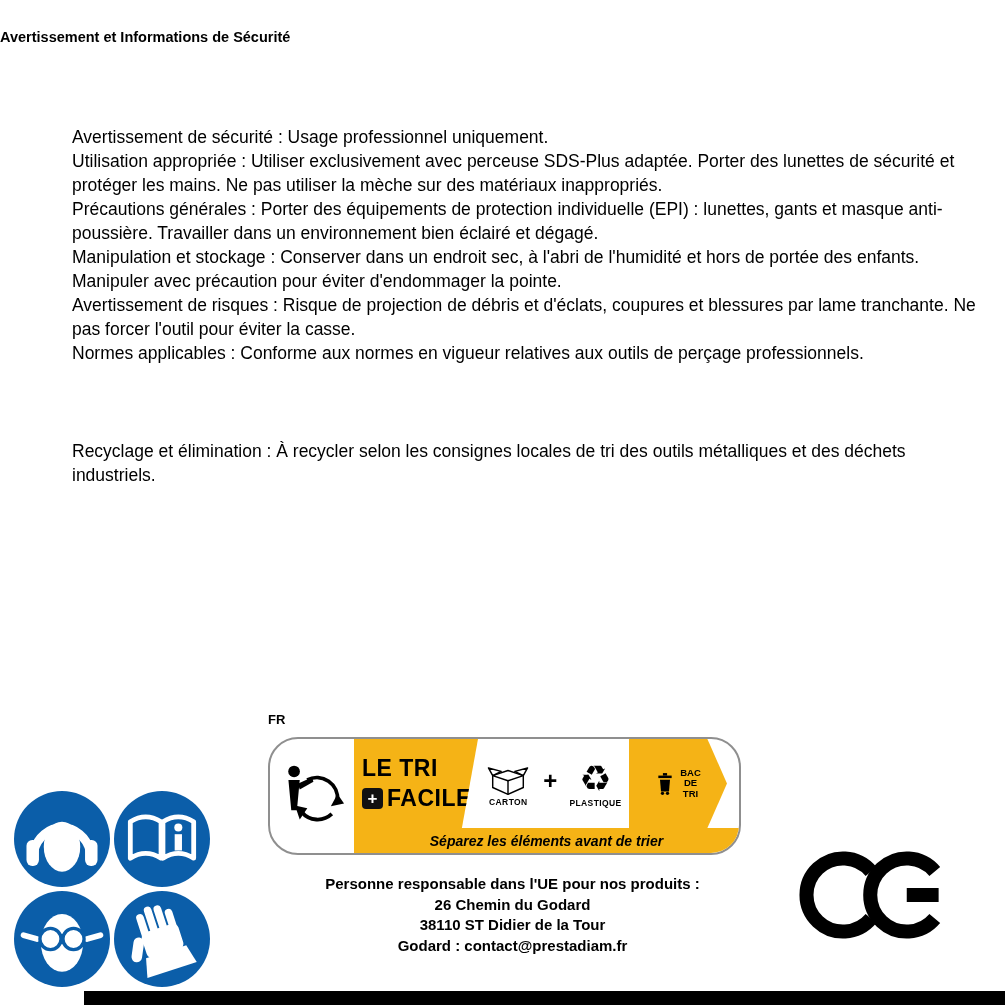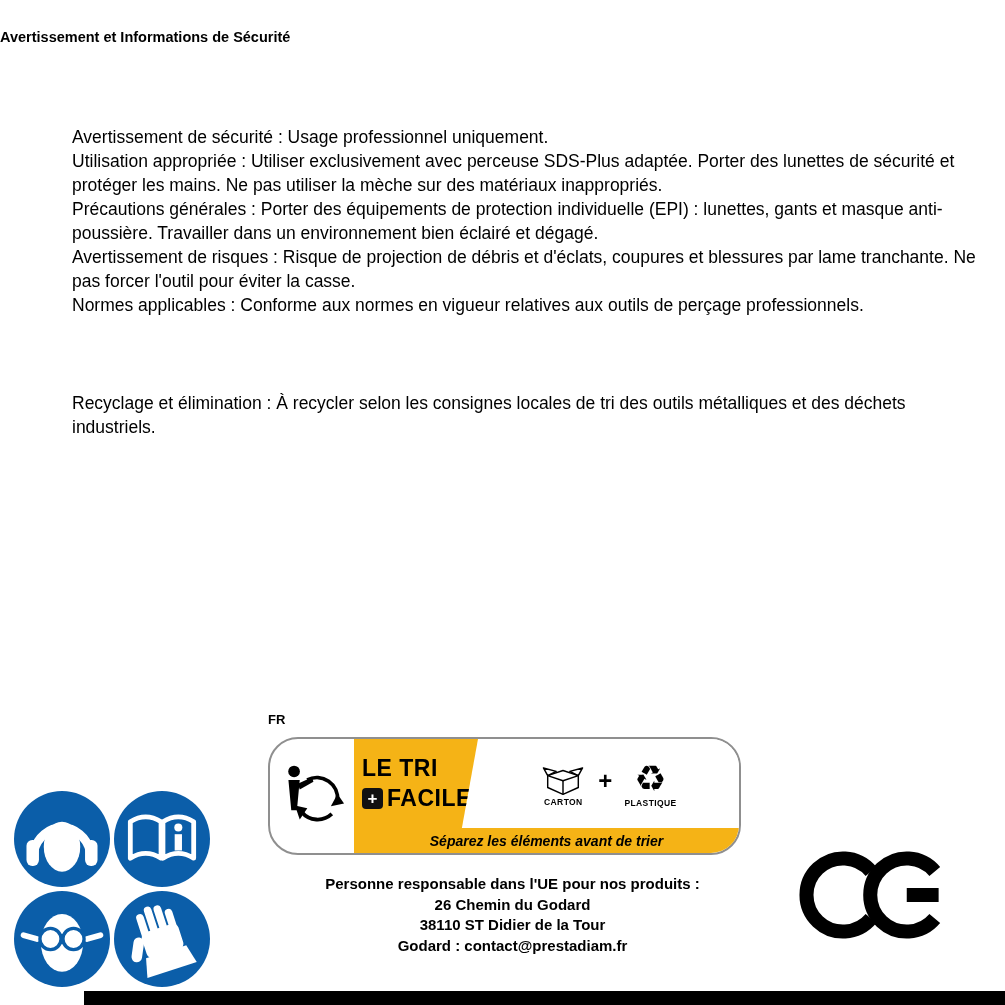--- a/index.html
+++ b/index.html
@@ -92,20 +92,21 @@
 <body>
 
 <div class="page">
 
   <div class="doc-title">Avertissement et Informations de Sécurité</div>
 
   <div class="body-text">
     <p>Avertissement de sécurité : Usage professionnel uniquement.</p>
     <p>Utilisation appropriée : Utiliser exclusivement avec perceuse SDS-Plus adaptée. Porter des lunettes de sécurité et protéger les mains. Ne pas utiliser la mèche sur des matériaux inappropriés.</p>
     <p>Précautions générales : Porter des équipements de protection individuelle (EPI) : lunettes, gants et masque anti-poussière. Travailler dans un environnement bien éclairé et dégagé.</p>
+    <p>Manipulation et stockage : Conserver dans un endroit sec, à l'abri de l'humidité et hors de portée des enfants. Manipuler avec précaution pour éviter d'endommager la pointe.</p>
     <p>Avertissement de risques : Risque de projection de débris et d'éclats, coupures et blessures par lame tranchante. Ne pas forcer l'outil pour éviter la casse.</p>
     <p>Normes applicables : Conforme aux normes en vigueur relatives aux outils de perçage professionnels.</p>
     <p class="recycling">Recyclage et élimination : À recycler selon les consignes locales de tri des outils métalliques et des déchets industriels.</p>
   </div>
 
   <div class="icon-grid">
 
     <div class="blue-circle">
       <svg width="96" height="96" viewBox="0 0 100 100">
         <ellipse cx="50" cy="58" rx="19" ry="26" fill="#fff"></ellipse>
@@ -188,20 +189,34 @@
             </svg>
             <div class="material-label">CARTON</div>
           </div>
           <div class="mat-plus">+</div>
           <div class="material">
             <div class="recycle-glyph">♻</div>
             <div class="material-label">PLASTIQUE</div>
           </div>
         </div>
 
+        <div class="bin-arrow">
+          <svg width="20" height="27" viewBox="0 0 24 28">
+            <rect x="9.5" y="1.5" width="5" height="3" fill="#000"></rect>
+            <rect x="4" y="4.5" width="16" height="3" fill="#000"></rect>
+            <path d="M6,9.5 L18,9.5 L16.8,23.5 L7.2,23.5 Z" fill="#000"></path>
+            <circle cx="9" cy="25.8" r="2" fill="#000"></circle>
+            <circle cx="15" cy="25.8" r="2" fill="#000"></circle>
+          </svg>
+          <div class="bin-text">
+            <div>BAC</div>
+            <div>DE</div>
+            <div>TRI</div>
+          </div>
+        </div>
       </div>
 
       <div class="badge-tagline">Séparez les éléments avant de trier</div>
     </div>
   </div>
 
   <div class="contact-block">
     <div>Personne responsable dans l'UE pour nos produits :</div>
     <div>26 Chemin du Godard</div>
     <div>38110 ST Didier de la Tour</div>

